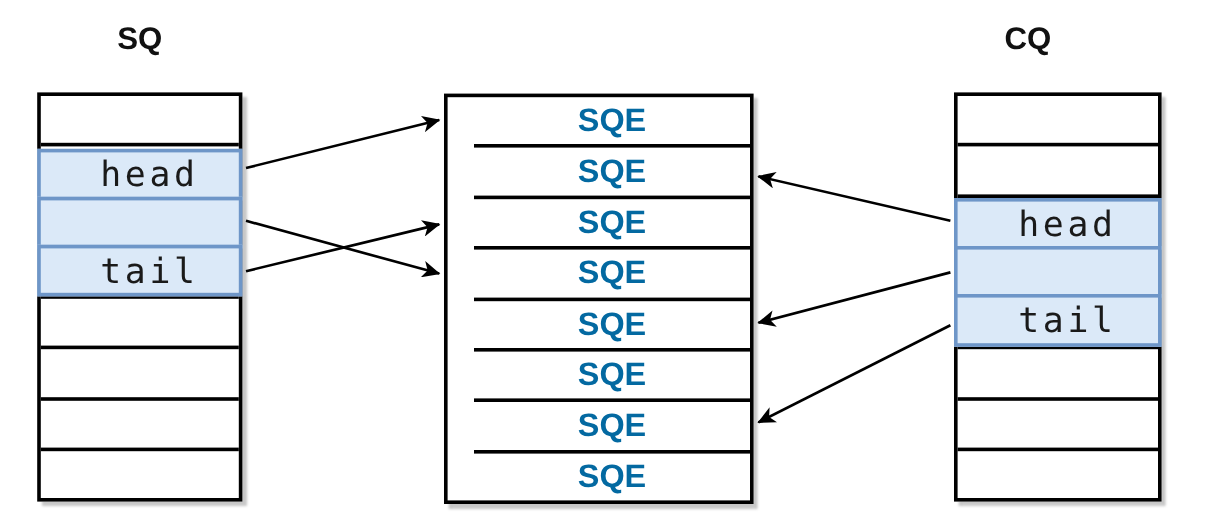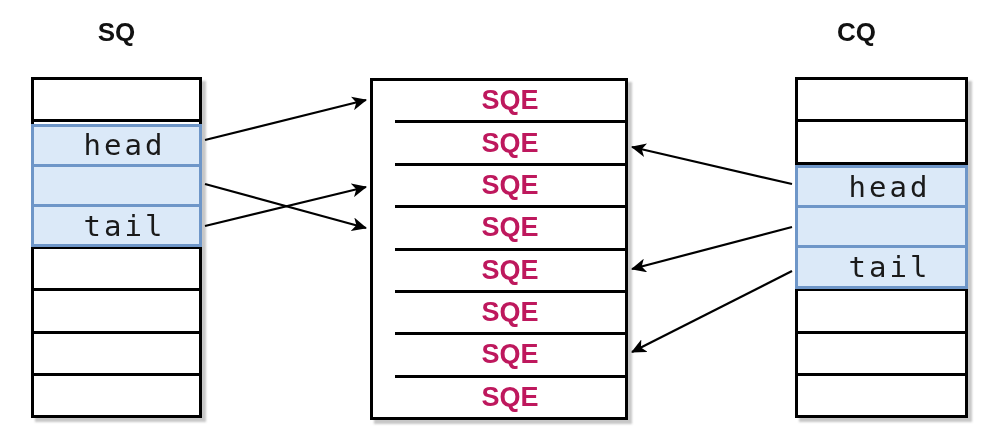--- a/index.html
+++ b/index.html
@@ -27,21 +27,21 @@
   }
   .q-slot {
     flex:1;
     border-top:3px solid #000;
   }
   .q-slot:first-child { border-top:none; }
   .entry-slot {
     flex:1;
     border-top:3px solid #000;
     display:flex; align-items:center; justify-content:center;
-    font-size:27px; font-weight:bold; color:#be185d;margin-left:22px;
+    font-size:27px; font-weight:bold; color:#0369a1;margin-left:22px;
   }
   .entry-slot:first-child { border-top:none; }
   .hl-group {
     position:absolute;
     left:-3px; right:-3px;
     display:flex; flex-direction:column;
     z-index:3;
   }
   .hl-cell {
     flex:1;

